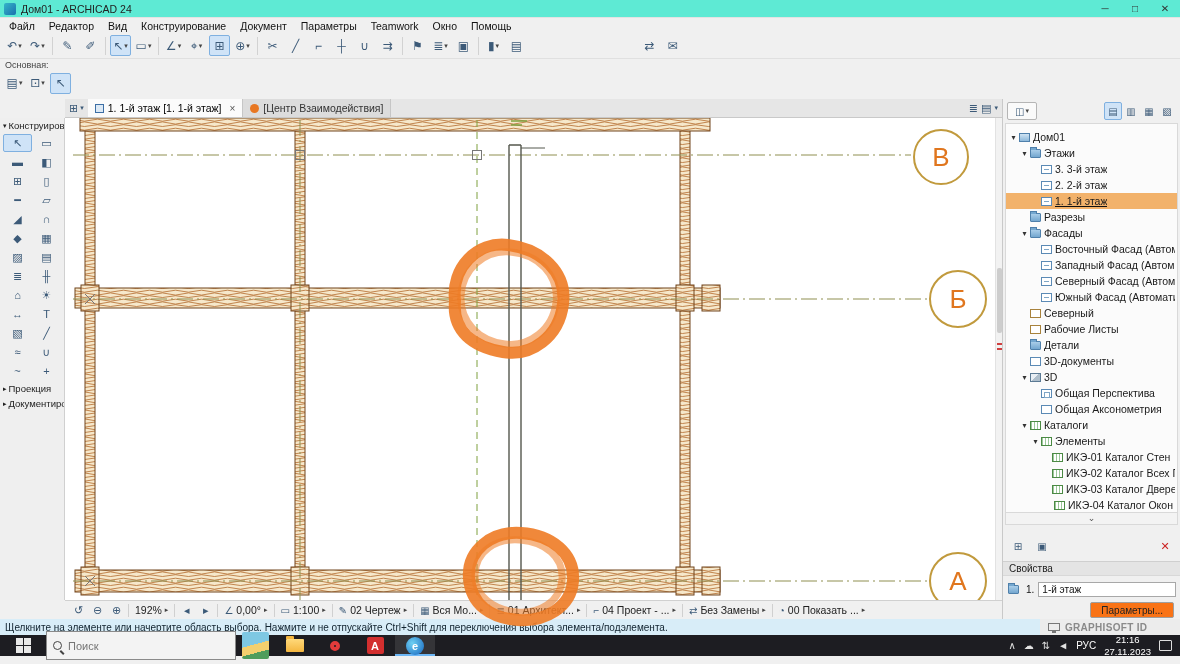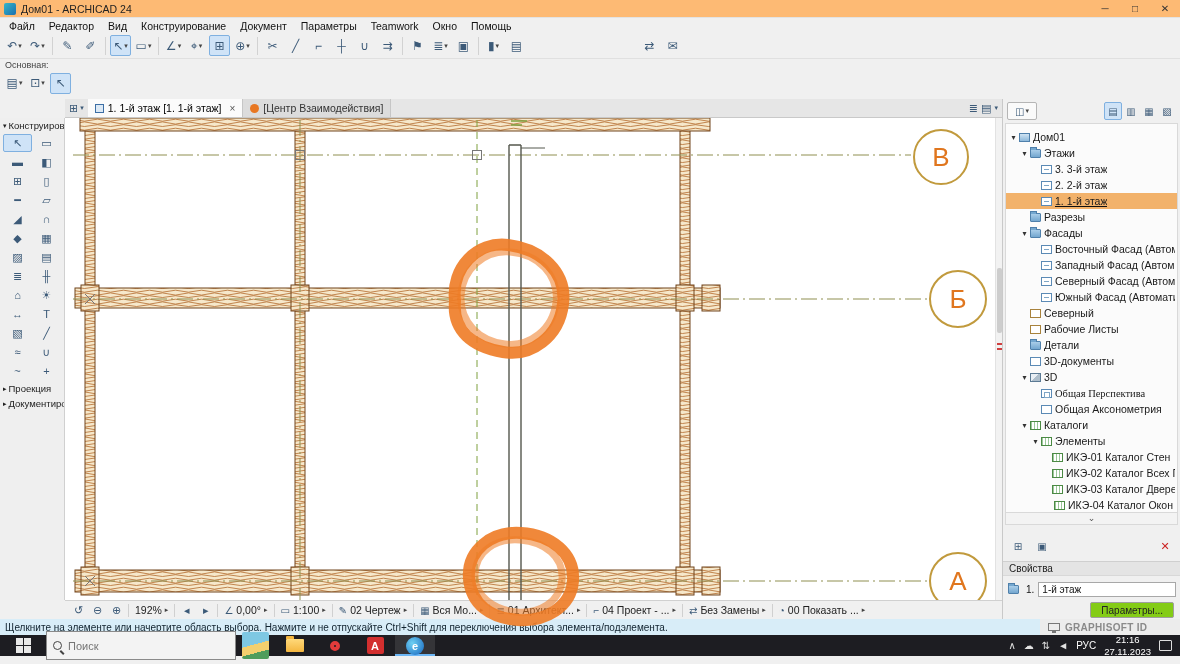--- a/index.html
+++ b/index.html
@@ -1,19 +1,19 @@
 <!DOCTYPE html>
 <html><head>
 <meta charset="utf-8">
 <style>
 *{box-sizing:border-box;margin:0;padding:0}
 html,body{width:1180px;height:664px;overflow:hidden;font-family:"Liberation Sans","DejaVu Sans",sans-serif;font-size:11px;color:#111;background:#f0f0f0}
 button{font-family:inherit;background:none;border:none;cursor:default}
 
-#titlebar{position:absolute;left:0;top:0;right:0;height:18px;background:#fdba74;border-bottom:1px solid #e3e3e3;display:flex;align-items:center}
+#titlebar{position:absolute;left:0;top:0;right:0;height:18px;background:#5eead4;border-bottom:1px solid #e3e3e3;display:flex;align-items:center}
 #app-icon{width:12px;height:12px;margin:0 5px 0 4px;background:linear-gradient(135deg,#35b6c9,#1b6fae);border-radius:2px;flex:none}
 #title-text{font-size:10.5px;color:#222}
 #win-controls{margin-left:auto;display:flex;height:100%}
 .win-btn{width:30px;height:100%;display:flex;align-items:center;justify-content:center;font-size:10px;color:#333}
 
 #menubar{position:absolute;top:18px;left:0;right:0;height:15px;display:flex;align-items:center;background:#f0f0f0;padding-left:2px}
 .menu-item{padding:0 7px;font-size:10.5px;color:#111}
 
 #toolbar{position:absolute;top:33px;left:0;right:0;height:26px;display:flex;align-items:center;background:#f0f0f0;padding-left:3px;border-bottom:1px solid #e0e0e0}
 .tbtn{height:21px;min-width:21px;display:flex;align-items:center;justify-content:center;margin:0 1px;border:1px solid transparent;border-radius:2px;color:#3c5a78;font-size:12px}
@@ -70,21 +70,21 @@
 .ti-worksheet{border-color:#a8823c}
 .ti-cube{background:linear-gradient(135deg,#e8eef4 50%,#aebecb 50%);border:1px solid #5b7a94}
 .ti-schedule,.ti-table{background:#fff;border:1px solid #4b8a44;background-image:linear-gradient(to right,#9cc79a 1px,transparent 1px);background-size:3px 100%}
 .ti-perspective:after{content:"";position:absolute;left:2px;top:2px;width:4px;height:4px;border:1px solid #7fa6c6}
 .nav-more{position:absolute;top:414px;left:2px;right:2px;height:12px;background:#f3f3f3;border:1px solid #d9d9d9;border-top:none;text-align:center;font-size:9px;line-height:11px;color:#555}
 .nav-mini{position:absolute;top:438px;left:6px;right:6px;display:flex;gap:6px;align-items:center}
 .props-header{position:absolute;top:462px;left:0;right:0;height:15px;background:#e4e4e4;border-top:1px solid #cfcfcf;border-bottom:1px solid #d8d8d8;display:flex;align-items:center;padding-left:6px;font-size:10px;color:#222}
 .props-row{position:absolute;top:481px;left:4px;right:4px;height:18px;display:flex;align-items:center;gap:4px;font-size:10px}
 .props-field{flex:1;height:15px;background:#fff;border:1px solid #a8a8a8;display:flex;align-items:center;padding:0 3px;font-size:10px}
 .props-actions{position:absolute;top:502px;left:0;right:6px;height:18px;display:flex;justify-content:flex-end;align-items:center}
-.btn{height:16px;padding:0 10px;font-size:10px;background:#84cc16;border:1px solid #9f9f9f;border-radius:2px;color:#222}
+.btn{height:16px;padding:0 10px;font-size:10px;background:#f97316;border:1px solid #9f9f9f;border-radius:2px;color:#222}
 
 #bottombar{position:absolute;left:65px;top:600px;width:937px;height:19px;background:#f0f0f0;border-top:1px solid #d0d0d0;display:flex;align-items:center;padding-left:4px;overflow:hidden}
 .bb-btn{display:flex;align-items:center;justify-content:center;min-width:17px;height:16px;color:#3c5a78;font-size:11px;margin:0 1px}
 .bb-combo{display:flex;align-items:center;height:16px;padding:0 3px;margin:0 1px;color:#222;font-size:10.5px;white-space:nowrap}
 .bb-combo .g{color:#3c5a78;margin-right:3px;font-size:10px}
 .bb-combo .arr{font-size:7px;color:#444;margin-left:3px}
 .bb-sep{width:1px;height:13px;background:#d0d0d0;margin:0 2px}
 
 #statusbar-msg{position:absolute;left:0;top:619px;width:1040px;height:16px;background:#d8edf8;font-size:10px;display:flex;align-items:center;padding-left:5px;color:#10222e;white-space:nowrap;overflow:hidden}
 #statusbar-right{position:absolute;left:1040px;top:619px;right:0;height:16px;background:#ececec;display:flex;align-items:center;gap:5px;padding-left:8px;color:#8a8a8a;font-size:10px;font-weight:bold;letter-spacing:.3px}
@@ -459,21 +459,21 @@
       <div class="tree-row" style="padding-left: 14px;">
         <span class="chev"></span>
         <span class="ti ti-doc3d"></span>
         <span class="tl">3D-документы</span>
       </div>
       <div class="tree-row" style="padding-left: 14px;">
         <span class="chev">▾</span>
         <span class="ti ti-cube"></span>
         <span class="tl">3D</span>
       </div>
-      <div class="tree-row" style="padding-left: 25px; font-family: Liberation Serif, serif;">
+      <div class="tree-row" style="padding-left: 25px;">
         <span class="chev"></span>
         <span class="ti ti-perspective"></span>
         <span class="tl">Общая Перспектива</span>
       </div>
       <div class="tree-row" style="padding-left: 25px;">
         <span class="chev"></span>
         <span class="ti ti-axono"></span>
         <span class="tl">Общая Аксонометрия</span>
       </div>
       <div class="tree-row" style="padding-left: 14px;">

